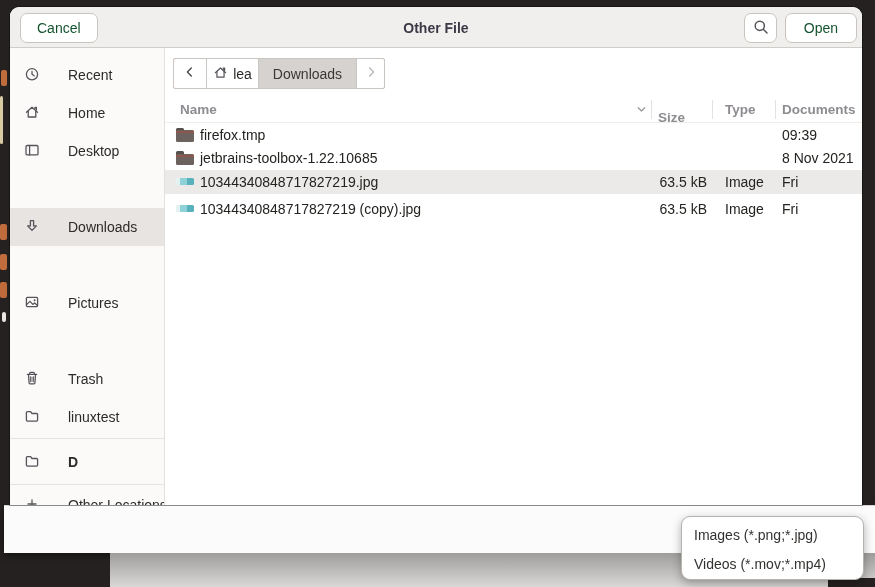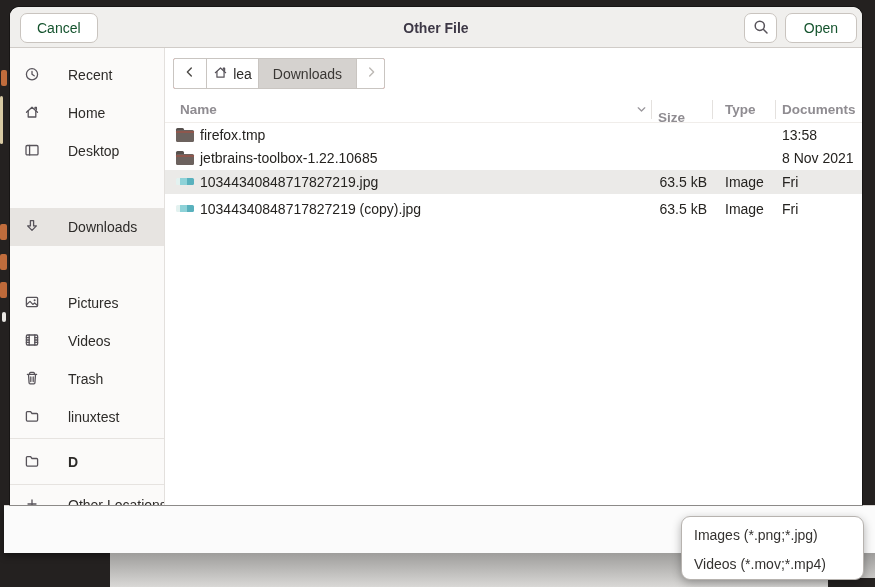--- a/index.html
+++ b/index.html
@@ -193,30 +193,20 @@
           <span>
             <svg class="stroke-ic" width="16" height="16" viewBox="0 0 16 16">
                 <rect x="2.4" y="3.4" width="11.2" height="9.2" rx="1"></rect>
                 <circle cx="10.6" cy="6.2" r="1" fill="#57535a" stroke="none"></circle>
                 <path d="M2.6 10.6 6 7.4l2.8 3 1.8-1.4 2.6 2.3"></path>
               </svg>
           </span>
           <span class="lbl">Pictures</span>
         </div>
 
-        <div class="side-item" style="top:274px">
-          <span>
-            <svg class="stroke-ic" width="16" height="16" viewBox="0 0 16 16">
-                <rect x="2.4" y="3" width="11.2" height="10" rx="1"></rect>
-                <path d="M5.2 3v10M10.8 3v10"></path>
-                <path d="M2.4 5.6h2.8M2.4 8h2.8M2.4 10.4h2.8M10.8 5.6h2.8M10.8 8h2.8M10.8 10.4h2.8"></path>
-              </svg>
-          </span>
-          <span class="lbl">Videos</span>
-        </div>
 
         <div class="side-item" style="top:312px">
           <span>
             <svg class="stroke-ic" width="16" height="16" viewBox="0 0 16 16">
                 <path d="M5.6 4.2V3.4a1 1 0 0 1 1-1h2.8a1 1 0 0 1 1 1v.8"></path>
                 <path d="M3.4 4.4h9.2"></path>
                 <path d="M4.5 4.6l.6 8.4a1 1 0 0 0 1 .9h3.8a1 1 0 0 0 1-.9l.6-8.4"></path>
                 <path d="M6.8 7v4.6M9.2 7v4.6"></path>
               </svg>
           </span>
@@ -306,21 +296,21 @@
           <span class="fr-icon">
             <span class="ic-folder">
                 <span class="tab"></span>
                 <span class="bodyp"></span>
                 <span class="stripe"></span>
               </span>
           </span>
           <span class="fr-name">firefox.tmp</span>
           <span class="fr-size"></span>
           <span class="fr-type"></span>
-          <span class="fr-mod">13:58</span>
+          <span class="fr-mod">09:39</span>
         </div>
 
         <div class="file-row" style="top:98.5px">
           <span class="fr-icon">
             <span class="ic-folder">
                 <span class="tab"></span>
                 <span class="bodyp"></span>
                 <span class="stripe"></span>
               </span>
           </span>

